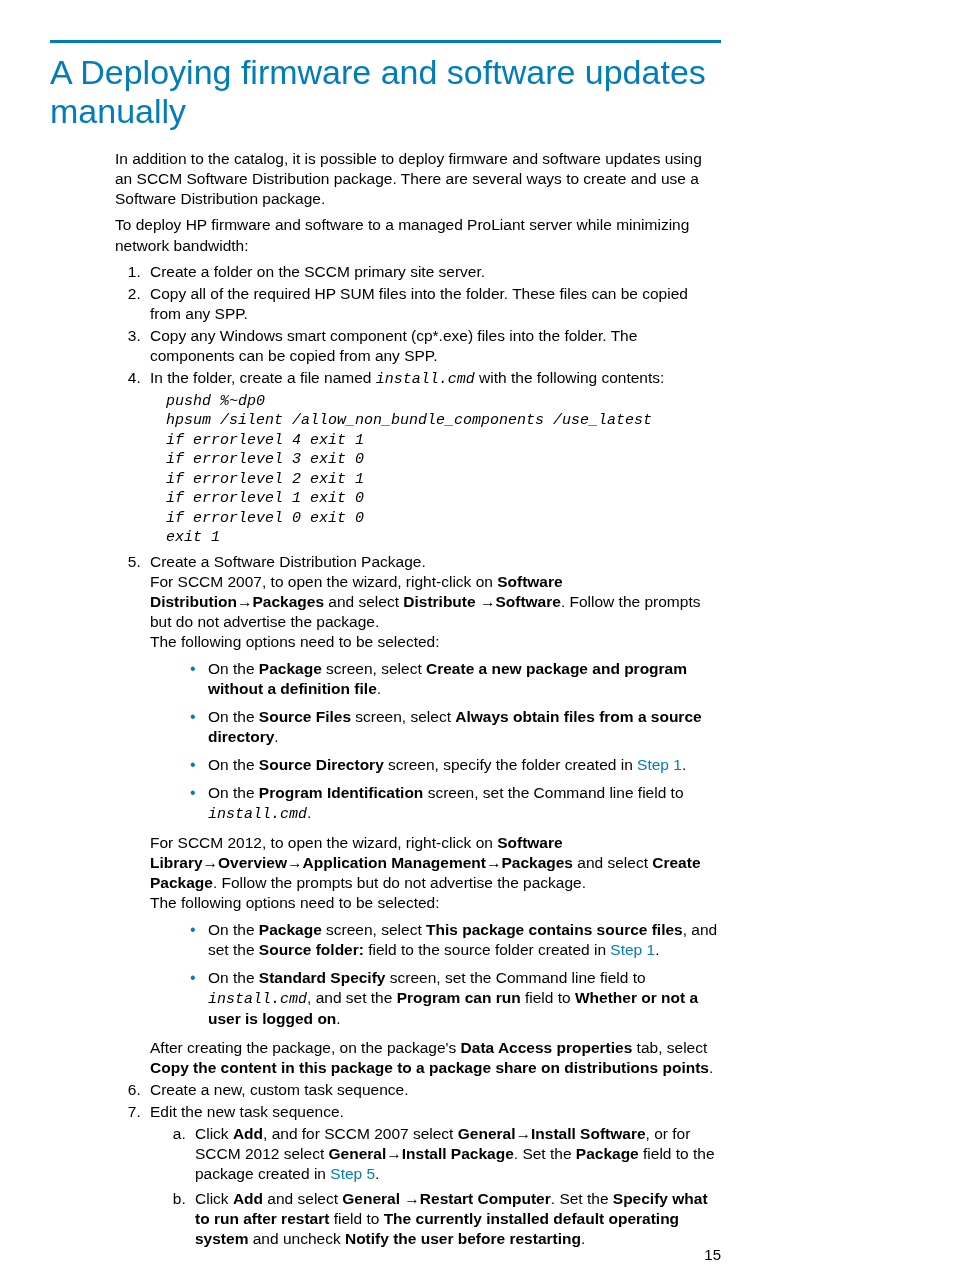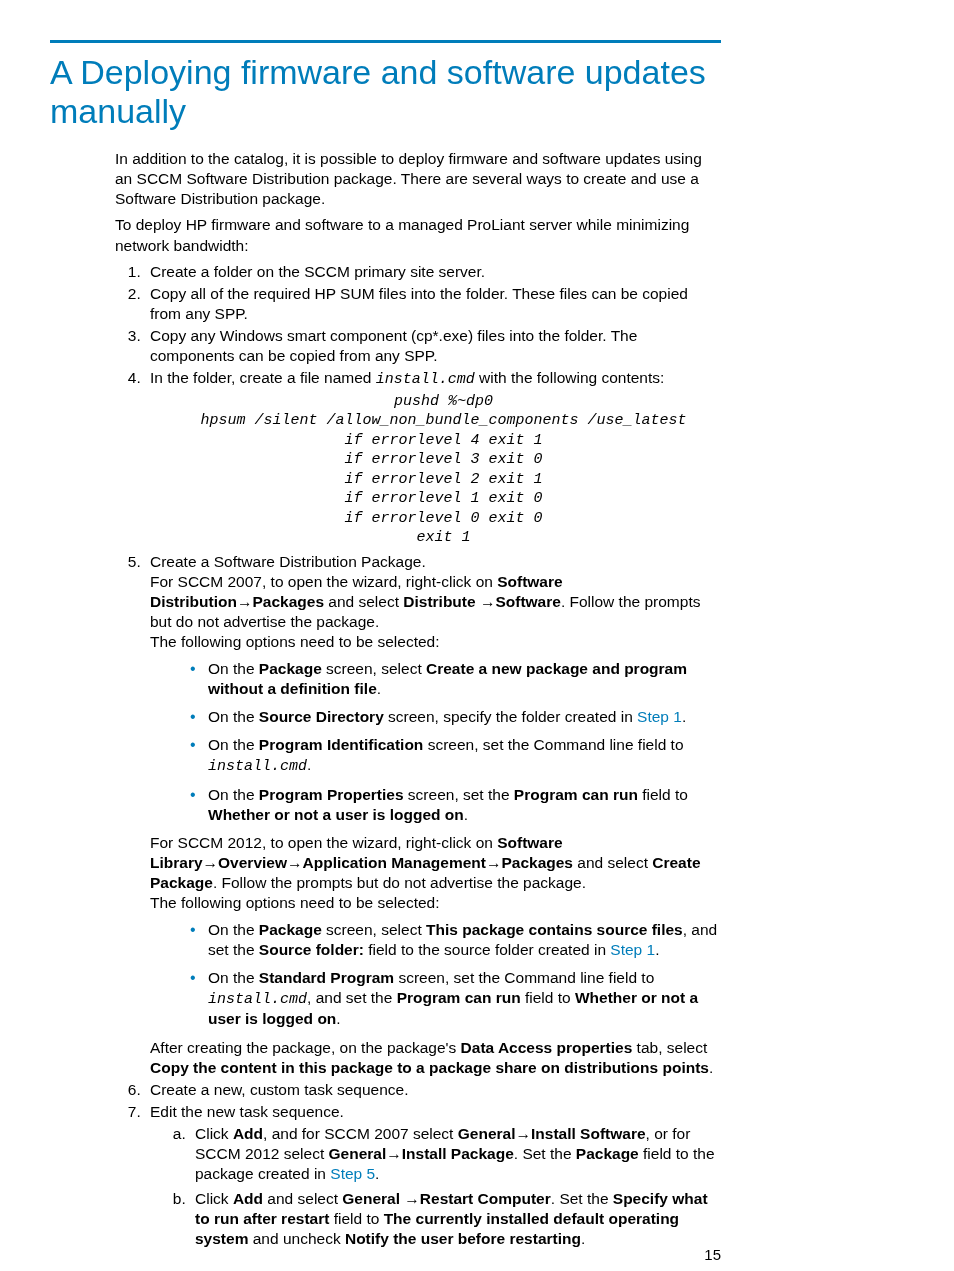--- a/index.html
+++ b/index.html
@@ -75,21 +75,20 @@
   }
   .code {
     font-family: "Courier New", monospace;
     font-size: 15px;
     font-style: italic;
   }
   pre.code {
     margin: 2px 0 4px 16px;
     white-space: pre;
     line-height: 1.3;
-    text-align: center;
   }
   .link {
     color: #007dba;
   }
   .b { font-weight: bold; }
   .arrow { font-family: Arial; }
   .pagenum {
     position: absolute;
     bottom: 20px;
     right: 50px;
@@ -128,39 +127,39 @@
         <div class="step5block">
           <p>
             <span>For SCCM 2007, to open the wizard, right-click on </span><span class="b">Software Distribution</span><span class="arrow">→</span><span class="b">Packages</span><span> and select </span><span class="b">Distribute </span><span class="arrow">→</span><span class="b">Software</span><span>. Follow the prompts but do not advertise the package.</span>
           </p>
           <p>The following options need to be selected:</p>
           <ul class="bullets">
             <li>
               <span>On the </span><span class="b">Package</span><span> screen, select </span><span class="b">Create a new package and program without a definition file</span><span>.</span>
             </li>
             <li>
+              <span>On the </span><span class="b">Source Files</span><span> screen, select </span><span class="b">Always obtain files from a source directory</span><span>.</span>
+            </li>
+            <li>
               <span>On the </span><span class="b">Source Directory</span><span> screen, specify the folder created in </span><span class="link">Step 1</span><span>.</span>
             </li>
             <li>
               <span>On the </span><span class="b">Program Identification</span><span> screen, set the Command line field to </span><span class="code">install.cmd</span><span>.</span>
-            </li>
-            <li>
-              <span>On the </span><span class="b">Program Properties</span><span> screen, set the </span><span class="b">Program can run</span><span> field to </span><span class="b">Whether or not a user is logged on</span><span>.</span>
             </li>
           </ul>
           <p>
             <span>For SCCM 2012, to open the wizard, right-click on </span><span class="b">Software Library</span><span class="arrow">→</span><span class="b">Overview</span><span class="arrow">→</span><span class="b">Application Management</span><span class="arrow">→</span><span class="b">Packages</span><span> and select </span><span class="b">Create Package</span><span>. Follow the prompts but do not advertise the package.</span>
           </p>
           <p>The following options need to be selected:</p>
           <ul class="bullets">
             <li>
               <span>On the </span><span class="b">Package</span><span> screen, select </span><span class="b">This package contains source files</span><span>, and set the </span><span class="b">Source folder:</span><span> field to the source folder created in </span><span class="link">Step 1</span><span>.</span>
             </li>
             <li>
-              <span>On the </span><span class="b">Standard Program</span><span> screen, set the Command line field to </span><span class="code">install.cmd</span><span>, and set the </span><span class="b">Program can run</span><span> field to </span><span class="b">Whether or not a user is logged on</span><span>.</span>
+              <span>On the </span><span class="b">Standard Specify</span><span> screen, set the Command line field to </span><span class="code">install.cmd</span><span>, and set the </span><span class="b">Program can run</span><span> field to </span><span class="b">Whether or not a user is logged on</span><span>.</span>
             </li>
           </ul>
           <p>
             <span>After creating the package, on the package's </span><span class="b">Data Access properties</span><span> tab, select </span><span class="b">Copy the content in this package to a package share on distributions points</span><span>.</span>
           </p>
         </div>
       </li>
       <li>Create a new, custom task sequence.</li>
       <li>
         <span>Edit the new task sequence.</span>

